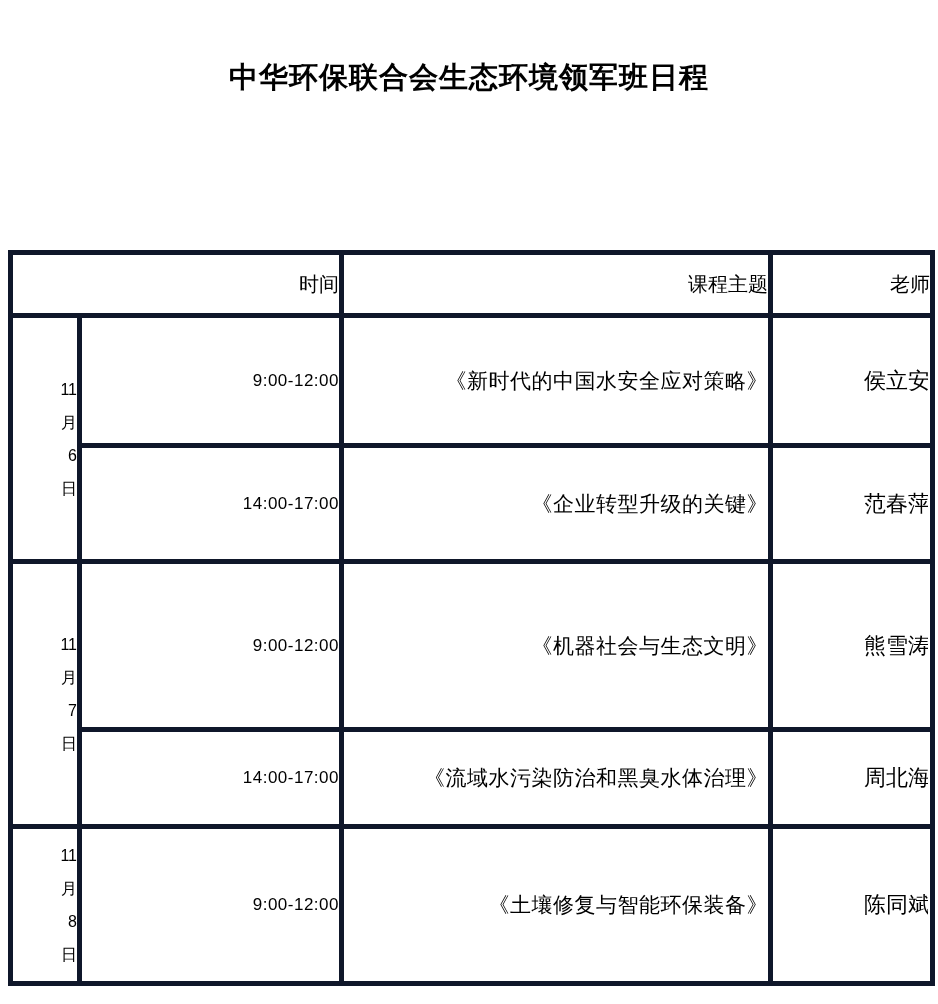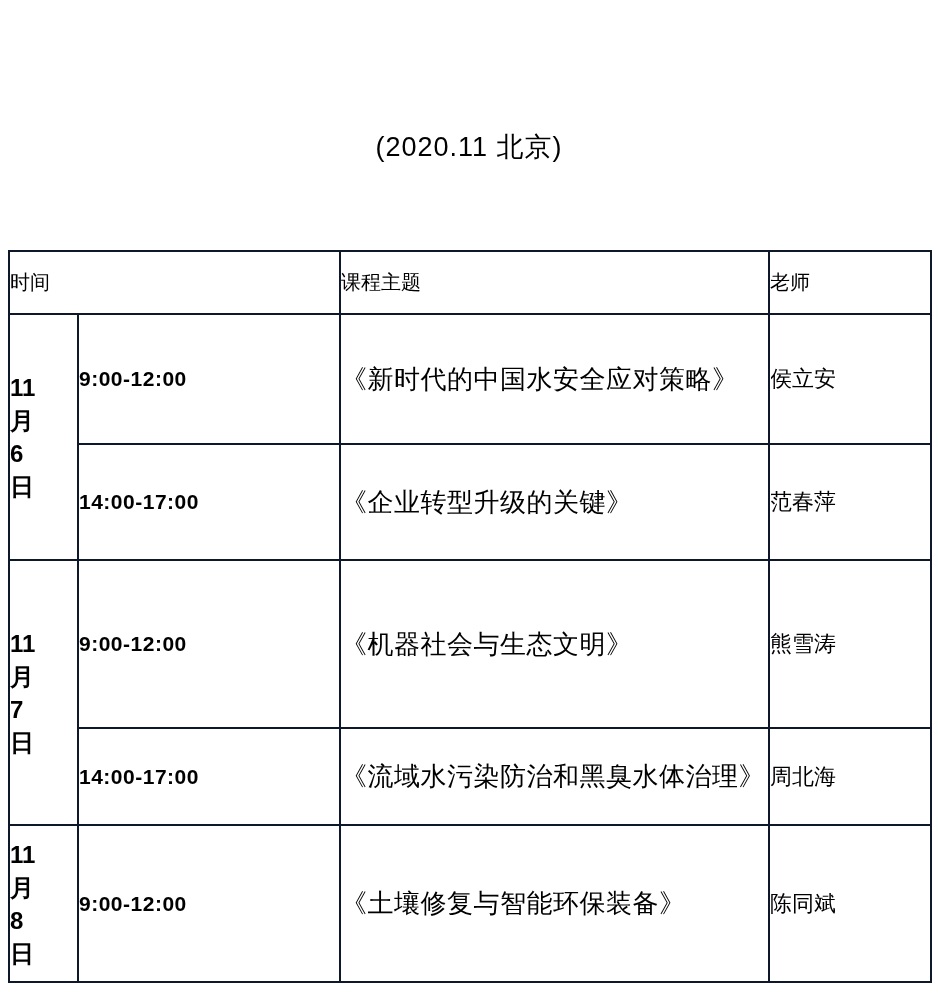--- a/index.html
+++ b/index.html
@@ -16,43 +16,43 @@
   }
   .doc-subtitle {
     position:absolute; top:129px; left:0; width:100%;
     text-align:center; font-size:27px; font-weight:400; letter-spacing:1px;
   }
   table.schedule {
     position:absolute; top:250px; left:8px;
     width:922px; border-collapse:collapse; table-layout:fixed;
   }
   table.schedule td {
-    border:2px solid #0f172a;
-    text-align:left; vertical-align:middle;
+    border:5px solid #0f172a;
+    text-align:right; vertical-align:middle;
     padding:0; overflow:hidden;
   }
   tr.row-header   { height:63px; }
   tr.row-1        { height:130px; }
   tr.row-2        { height:116px; }
   tr.row-3        { height:168px; }
   tr.row-4        { height:97px; }
   tr.row-5        { height:157px; }
   .th   { font-size:20px; font-weight:400; }
-  .date { font-size:24px; font-weight:700; line-height:33px; white-space:pre-line; }
-  .time { font-size:21px; font-weight:700; letter-spacing:0.5px; }
-  .topic { font-size:26px; letter-spacing:0.5px;margin-top:16px; }
+  .date { font-size:16px; font-weight:400; line-height:33px; white-space:pre-line; }
+  .time { font-size:17px; font-weight:400; letter-spacing:0.5px; }
+  .topic { font-size:21px; letter-spacing:0.5px;margin-top:16px; }
   .teacher { font-size:22px;border-radius:6px; }
   .valign-low { vertical-align:bottom; padding-bottom:13px; }
 </style>
 </head>
 <body>
 
 <div class="page">
 
-  <div class="doc-subtitle">(2020.11 北京)</div>
+  <h1 class="doc-title">中华环保联合会生态环境领军班日程</h1>
 
   <table class="schedule">
     <colgroup>
       <col style="width:69px">
       <col style="width:262px">
       <col style="width:429px">
       <col style="width:162px">
     </colgroup>
 
     <tbody>

